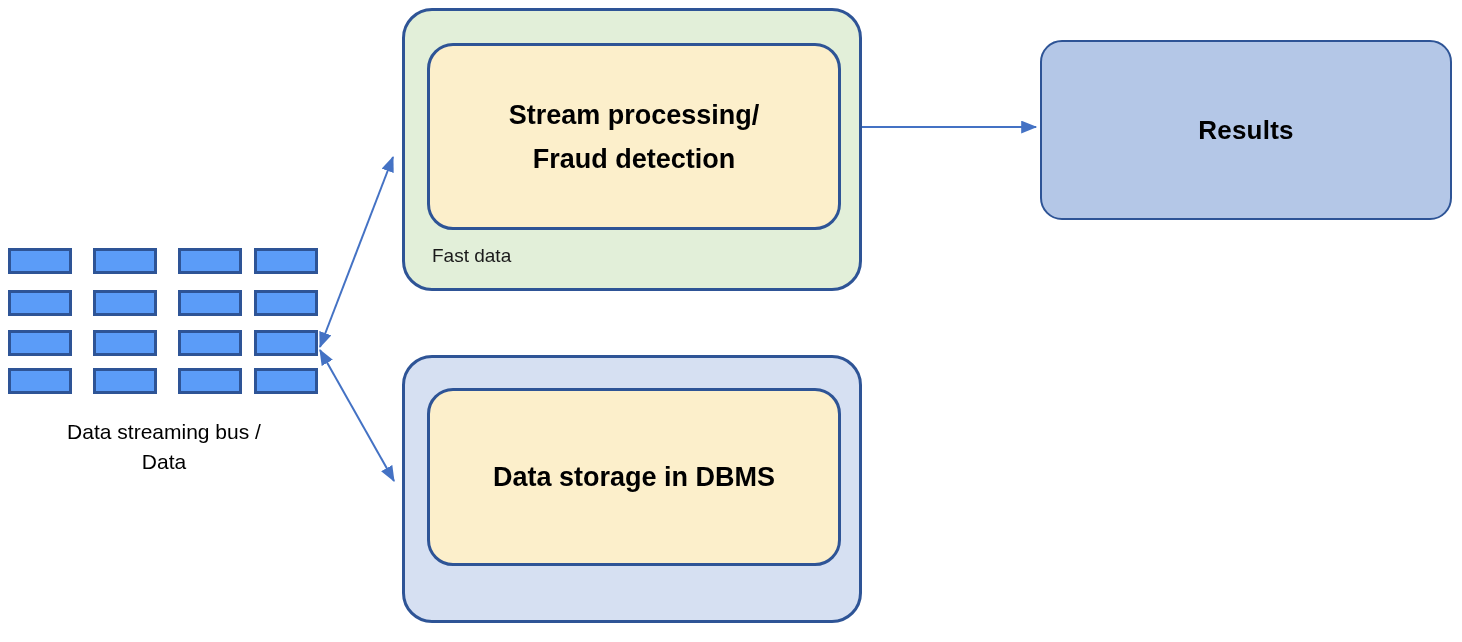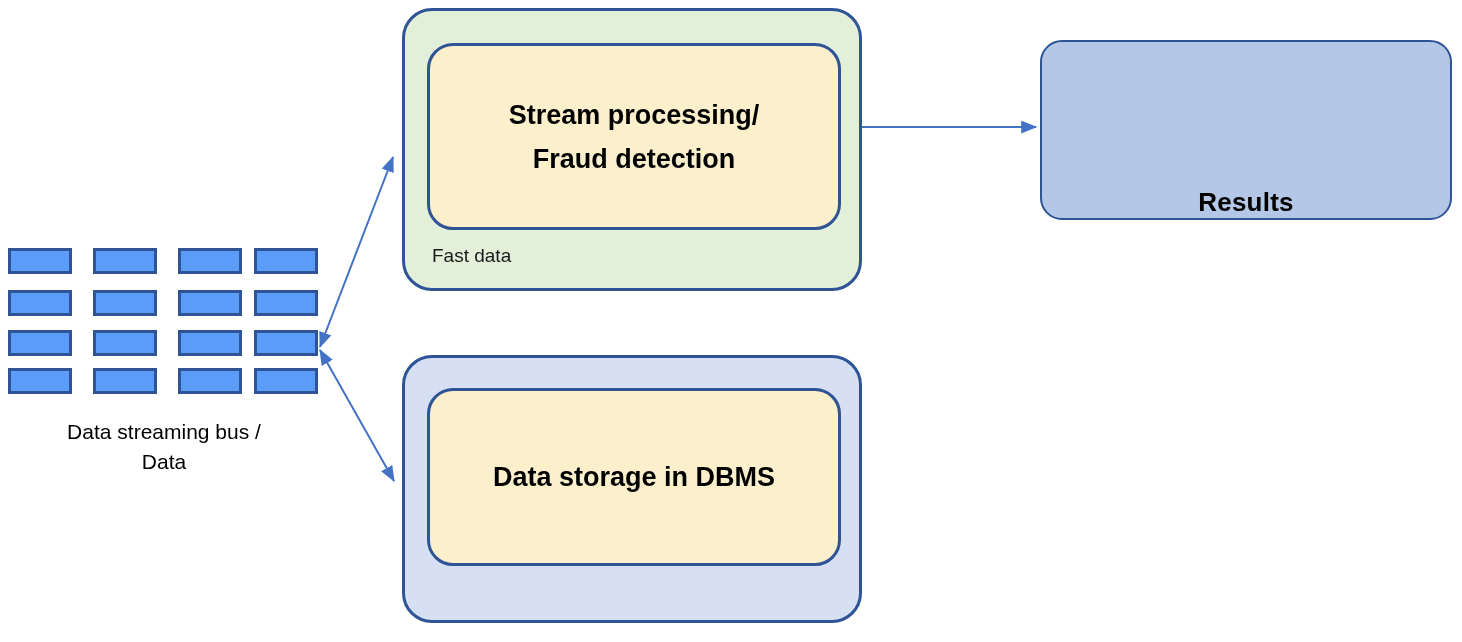--- a/index.html
+++ b/index.html
@@ -128,21 +128,21 @@
     position: absolute;
     left: 1040px;
     top: 40px;
     width: 412px;
     height: 180px;
     box-sizing: border-box;
     background: #B4C7E7;
     border: 2px solid #2E5496;
     border-radius: 22px;
     display: flex;
-    align-items: flex-end;
+    align-items: center;
     justify-content: center;
   }
   #results-label {
     font-size: 26px;
     font-weight: 600;
     color: #000000;
     letter-spacing: 0.2px;
   }
 </style>
 </head>

